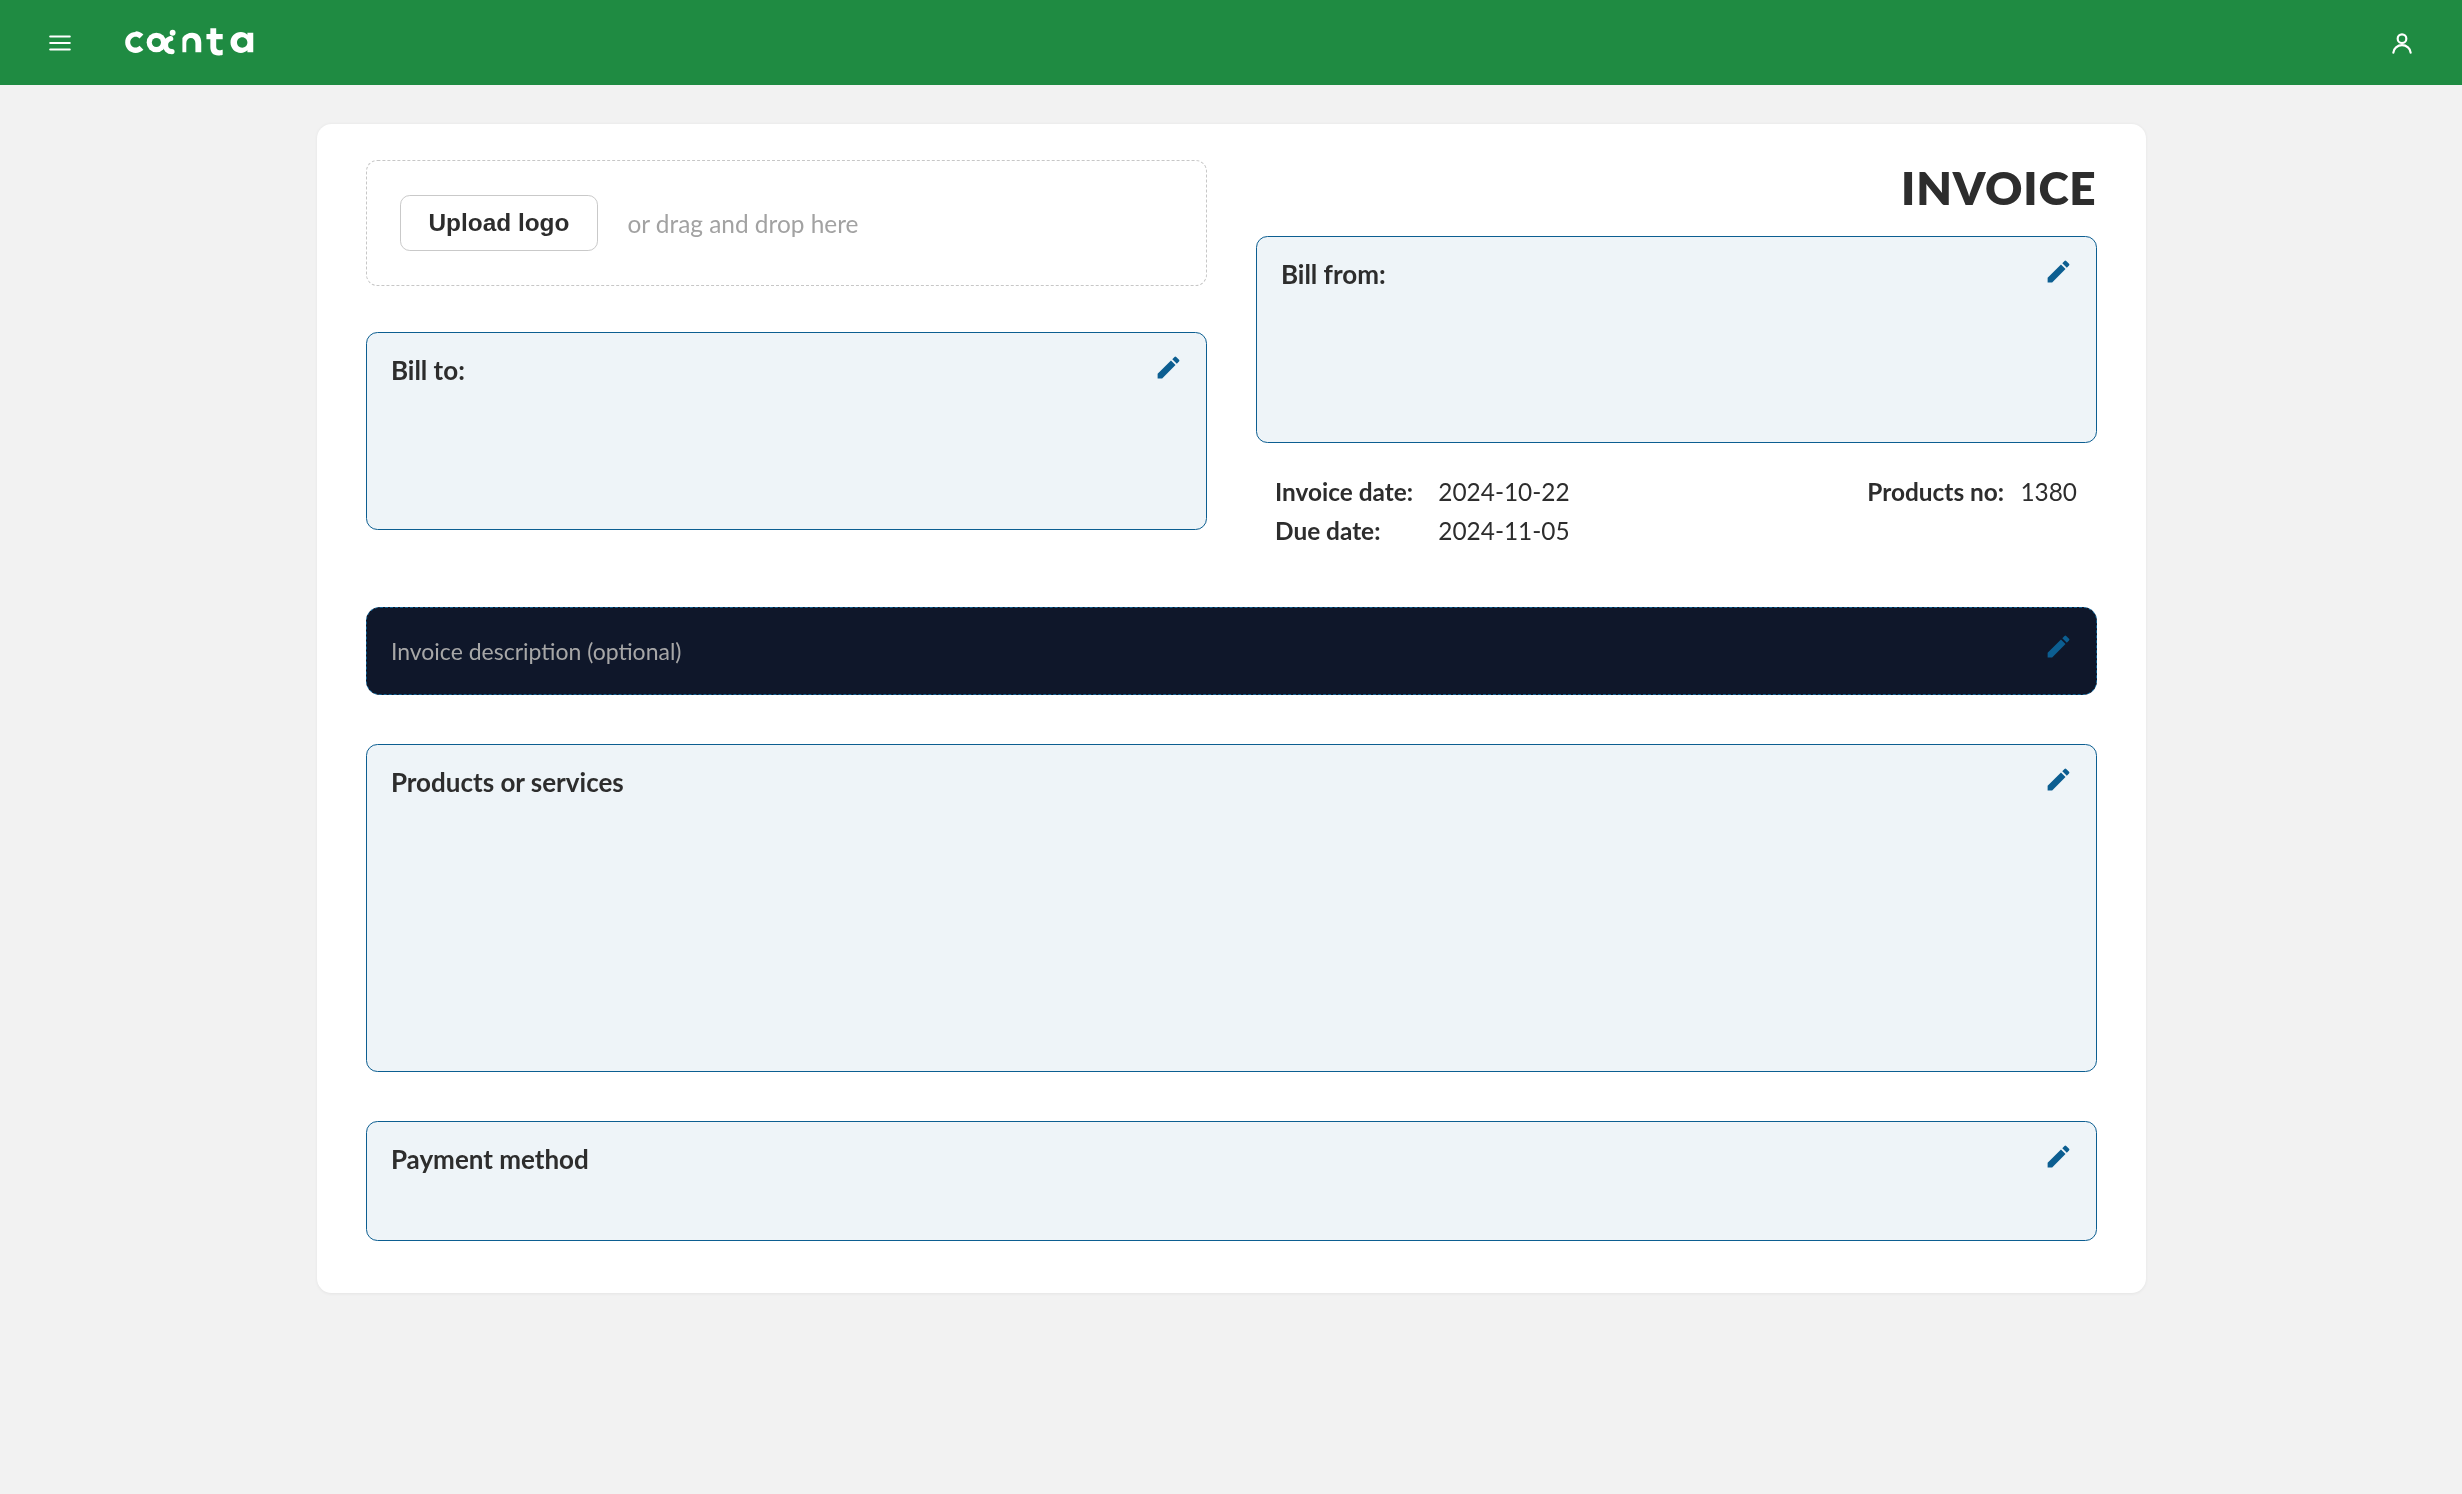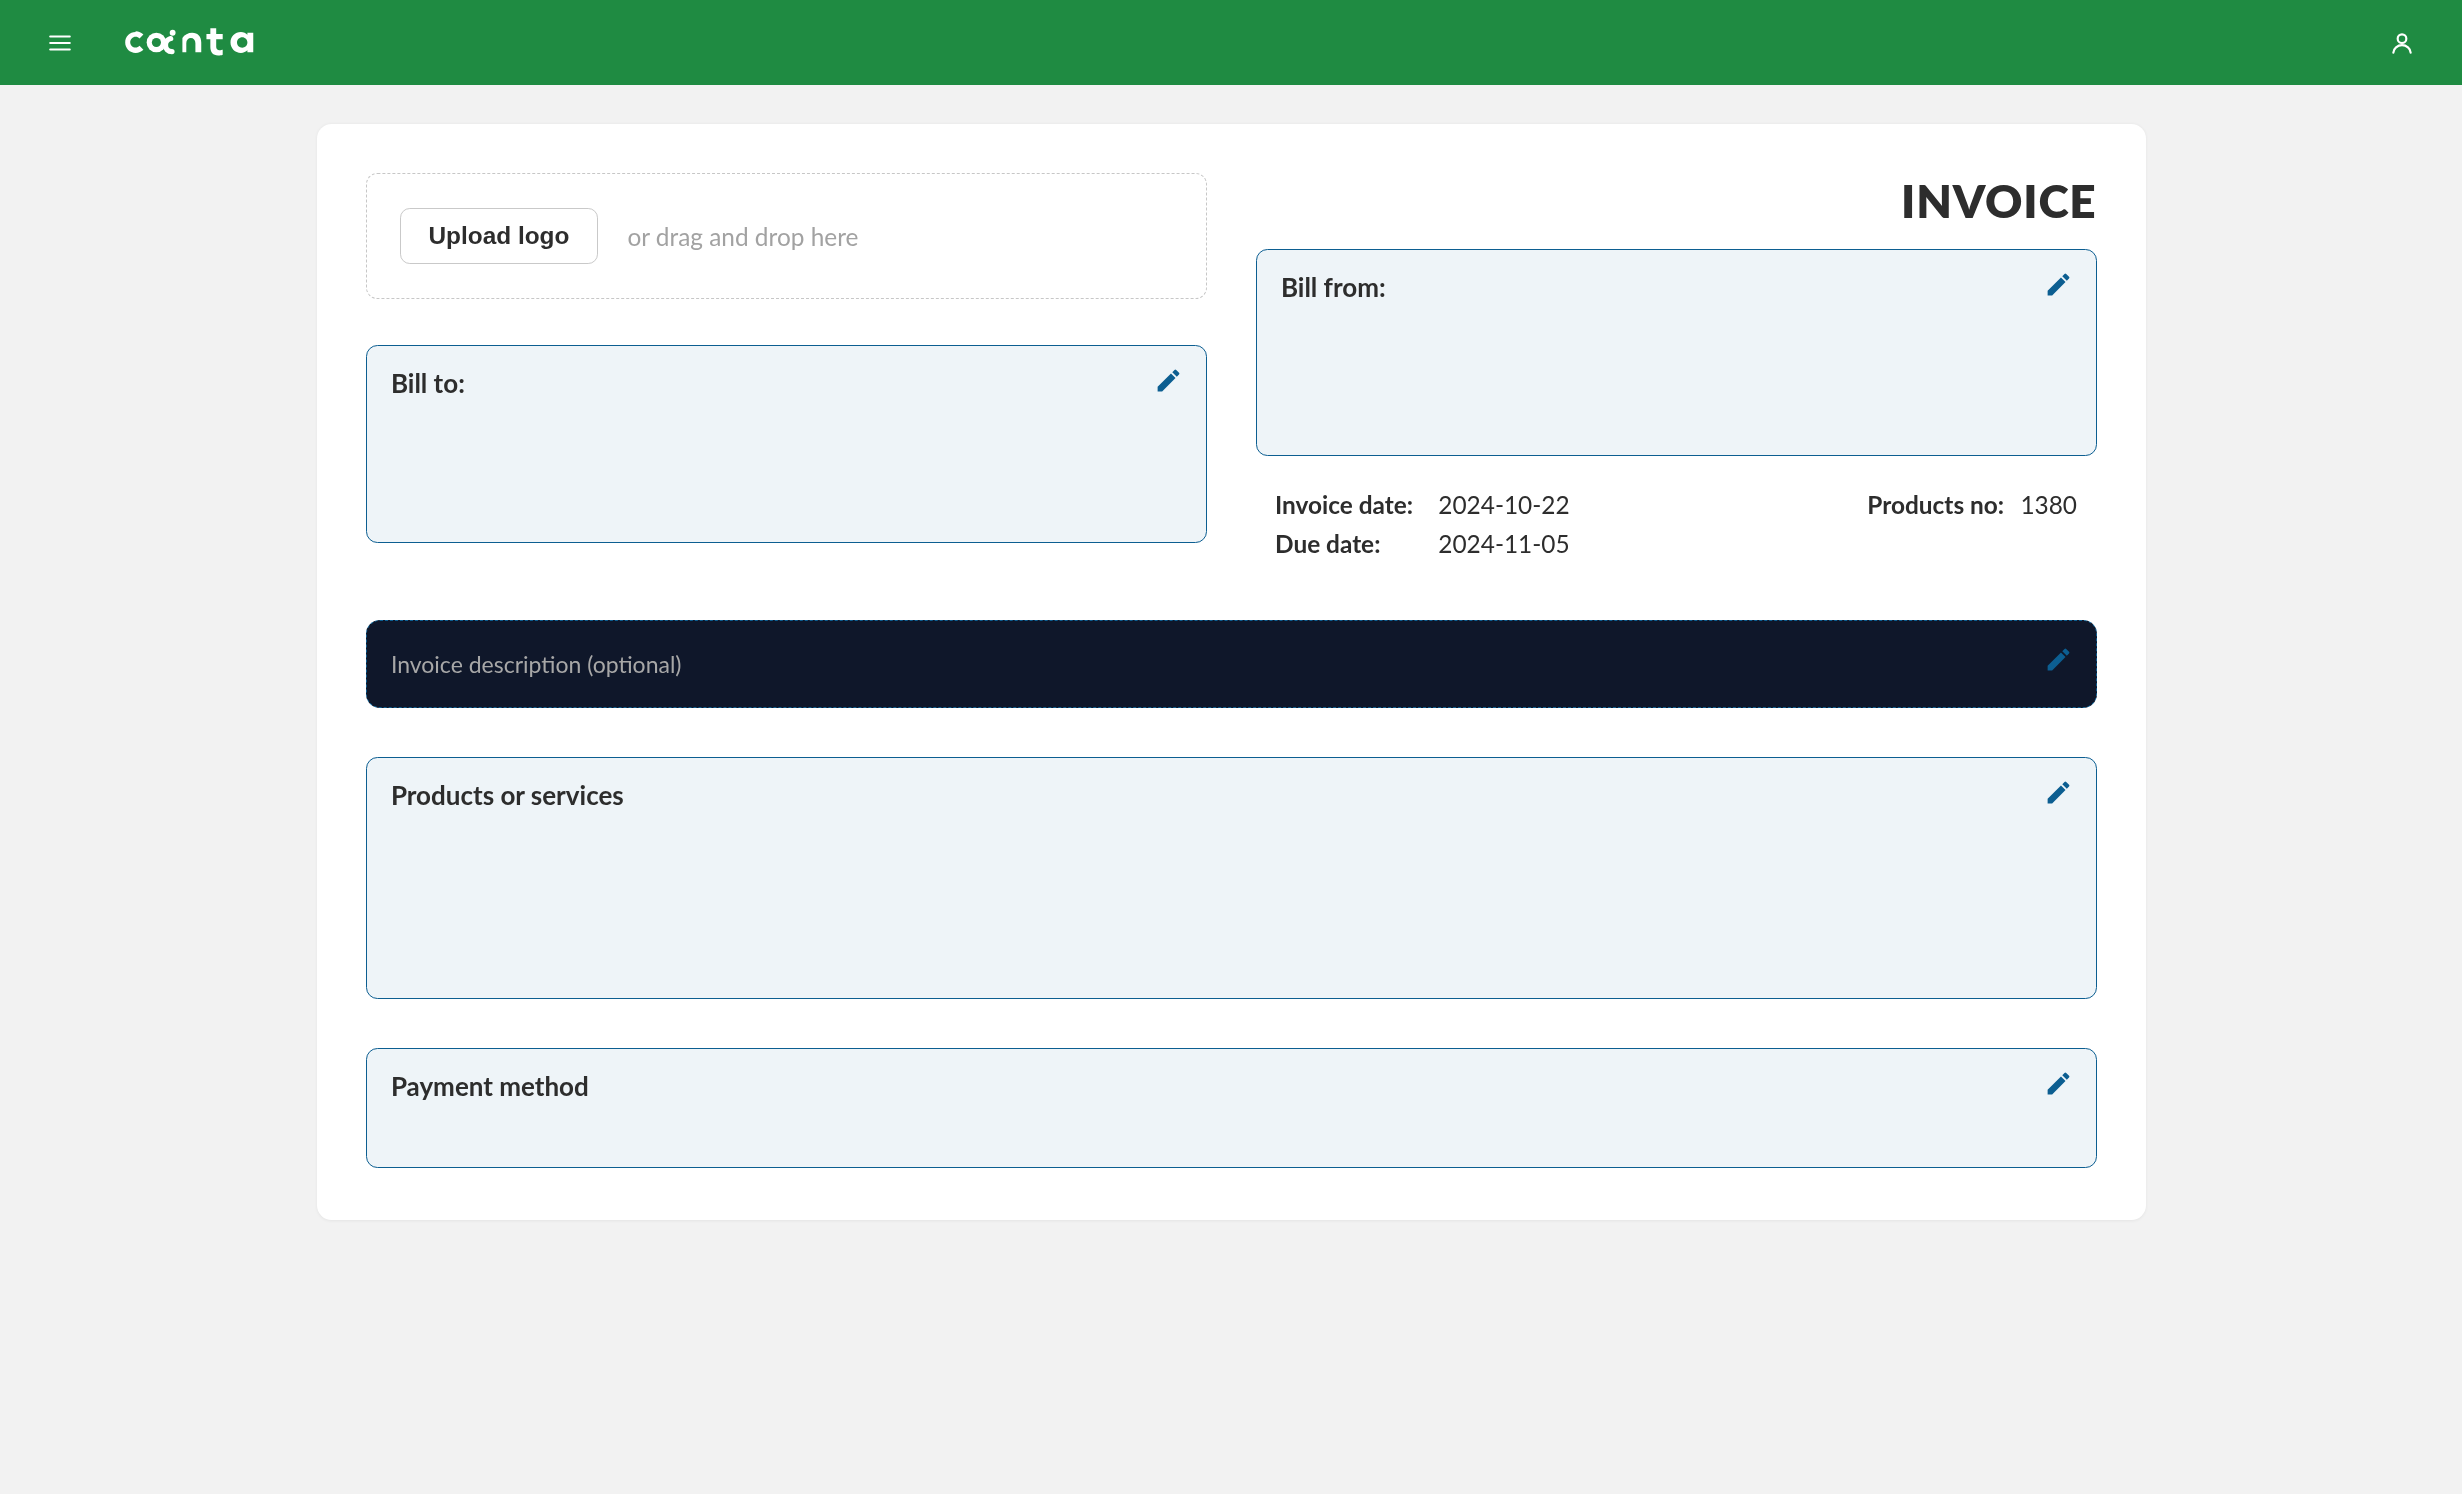--- a/index.html
+++ b/index.html
@@ -48,21 +48,21 @@
   .page {
     padding: 39px 0 78px;
     display: flex;
     justify-content: center;
   }
   .card {
     width: 1829px;
     background: #fff;
     border-radius: 14.7px;
     box-shadow: 0 0.8px 3.3px rgba(0,0,0,0.06);
-    padding: 49px 49px 52px 49px;
+    padding: 36px 49px 52px 49px;
   }
 
   
   .top-row {
     display: flex;
     gap: 49px;
   }
   .top-left, .top-right {
     flex: 1 1 0;
     min-width: 0;
@@ -112,21 +112,21 @@
   .panel .edit-icon svg { width: 100%; height: 100%; }
   .panel-title {
     font-size: 26px;
     font-weight: 700;
     color: #2d2d2d;
   }
 
   
   .bill-to-panel { margin-top: 46px; height: 198px; }
   .bill-from-panel { height: 207px; }
-  .products-panel { height: 242px; }
+  .products-panel { height: 328px; }
   .payment-panel  { height: 120px; }
 
   
   .invoice-title {
     font-size: 46px;
     font-weight: 800;
     color: #2d2d2d;
     text-align: right;
     letter-spacing: 0.8px;
     margin-bottom: 21px;

